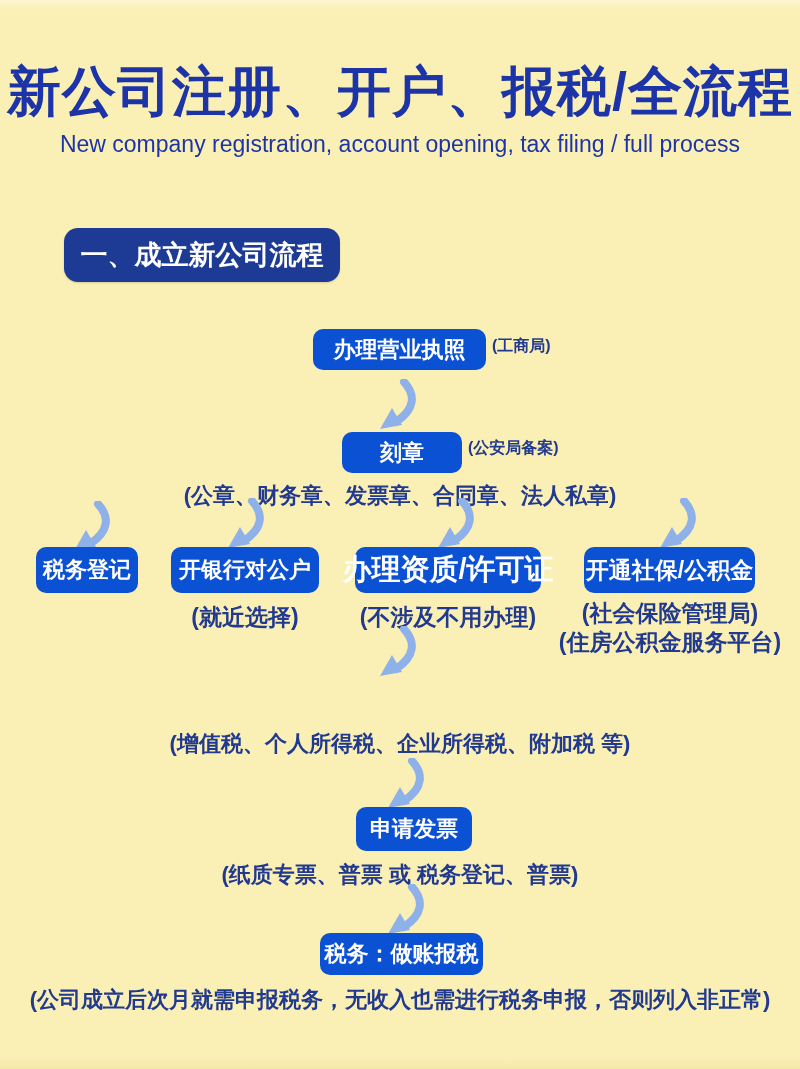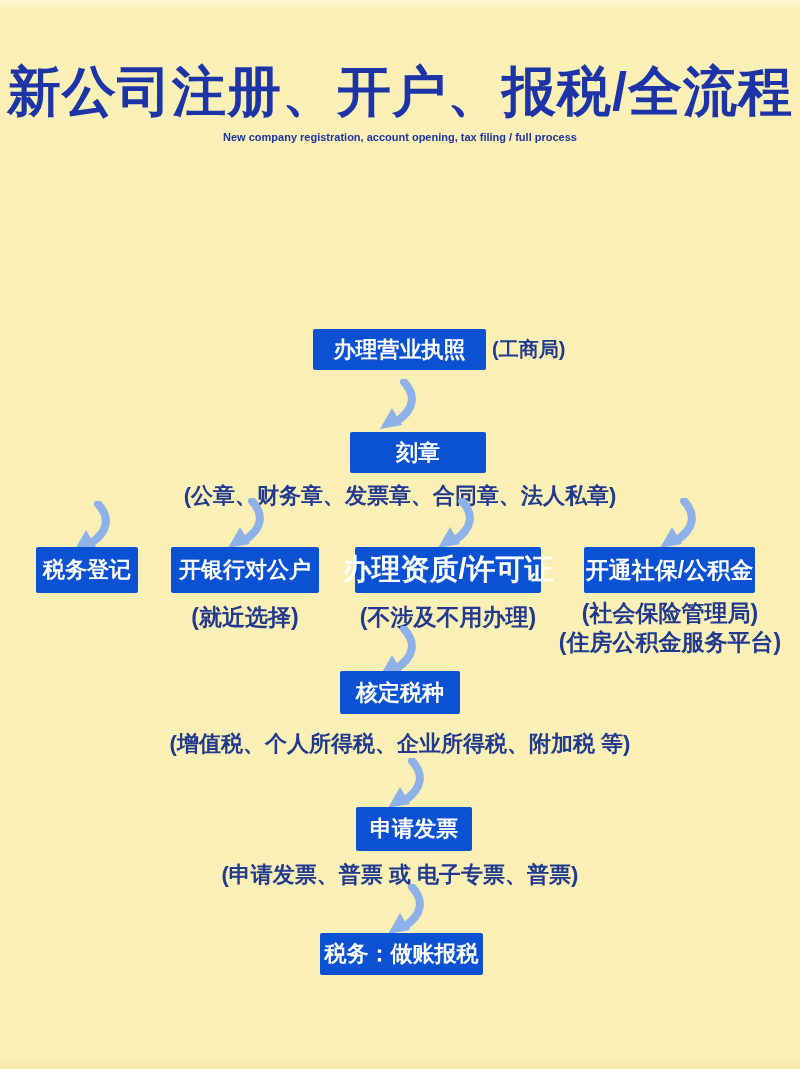--- a/index.html
+++ b/index.html
@@ -11,46 +11,46 @@
     font-family:"Liberation Sans","DejaVu Sans",sans-serif;
     overflow:hidden;
   }
   .title {
     position:absolute; top:56px; left:0; width:100%; text-align:center;
     font-size:54px; font-weight:900; color:#1c34a8; letter-spacing:1px;
     white-space:nowrap;
   }
   .subtitle {
     position:absolute; top:131px; left:0; width:100%; text-align:center;
-    font-size:11px; font-weight:700; color:#1c34a8;
+    font-size:23px; font-weight:400; color:#1c34a8;
   }
   .section-header {
     position:absolute; left:64px; top:228px; width:276px; height:54px;
     background:#1d3a94; color:#ffffff; border-radius:14px;
     display:flex; align-items:center; justify-content:center;
     font-size:27px; font-weight:800; white-space:nowrap;
     box-shadow:0 1px 2px rgba(0,0,0,0.15);
   }
   .node {
     position:absolute; background:#0b51d4; color:#ffffff;
     display:flex; align-items:center; justify-content:center;
     font-weight:700; font-size:22px; white-space:nowrap;
-    border-radius:2px;
+    border-radius:10px;
   }
   .n1 { left:313px; top:329px; width:173px; height:41px; }
-  .n2 { left:342px; top:432px; width:136px; height:41px;margin-left:8px; }
+  .n2 { left:342px; top:432px; width:120px; height:41px; }
   .b1 { left:36px;  top:547px; width:102px; height:46px; }
   .b2 { left:171px; top:547px; width:148px; height:46px; }
   .b3 { left:355px; top:547px; width:186px; height:46px; font-size:29px; }
   .b4 { left:584px; top:547px; width:171px; height:46px; font-size:23px; }
   .n3 { left:340px; top:671px; width:120px; height:43px; }
   .n4 { left:356px; top:807px; width:116px; height:44px; }
   .n5 { left:320px; top:933px; width:163px; height:42px; }
   .note {
-    position:absolute; color:#21398f; font-weight:600; font-size:20px;
+    position:absolute; color:#21398f; font-weight:600; font-size:16px;
     white-space:nowrap;
   }
   .note-n1 { left:492px; top:336px; }
   .note-n2 { left:468px; top:438px; }
   .note-b2 { left:171px; top:602px; width:148px; text-align:center; font-size:23px; }
   .note-b3 { left:330px; top:602px; width:236px; text-align:center; font-size:23px; }
   .note-b4a { left:555px; top:598px; width:230px; text-align:center; font-size:23px; }
   .note-b4b { left:550px; top:627px; width:240px; text-align:center; font-size:23px; }
   .caption {
     position:absolute; left:0; width:100%; text-align:center;
@@ -71,32 +71,36 @@
   .a8 { left:374px; top:884px; }
 </style>
 </head>
 <body>
 
 <div class="page">
 
   <div class="title">新公司注册、开户、报税/全流程</div>
   <div class="subtitle">New company registration, account opening, tax filing / full process</div>
 
+  <div class="section-header">
+    <span>一、成立新公司流程</span>
+  </div>
 
   <div class="node n1">办理营业执照</div>
   <div class="note note-n1">(工商局)</div>
 
   <span class="arrow a1">
     <svg width="52" height="52" viewBox="0 0 52 52">
         <path d="M38 3 C50 16 49 30 30 43" fill="none" stroke="#8fb1ea" stroke-width="8" stroke-linecap="round"></path>
         <polygon points="14 50 36 46 26 29" fill="#8fb1ea"></polygon>
       </svg>
   </span>
 
   <div class="node n2">刻章</div>
+  <div class="note note-n2">(公安局备案)</div>
   <div class="caption cap-seals">(公章、财务章、发票章、合同章、法人私章)</div>
 
   <span class="arrow a2">
     <svg width="52" height="52" viewBox="0 0 52 52">
         <path d="M38 3 C50 16 49 30 30 43" fill="none" stroke="#8fb1ea" stroke-width="8" stroke-linecap="round"></path>
         <polygon points="14 50 36 46 26 29" fill="#8fb1ea"></polygon>
       </svg>
   </span>
   <span class="arrow a3">
     <svg width="52" height="52" viewBox="0 0 52 52">
@@ -127,35 +131,35 @@
   <div class="note note-b4a">(社会保险管理局)</div>
   <div class="note note-b4b">(住房公积金服务平台)</div>
 
   <span class="arrow a6">
     <svg width="52" height="52" viewBox="0 0 52 52">
         <path d="M38 3 C50 16 49 30 30 43" fill="none" stroke="#8fb1ea" stroke-width="8" stroke-linecap="round"></path>
         <polygon points="14 50 36 46 26 29" fill="#8fb1ea"></polygon>
       </svg>
   </span>
 
-  <div class="node n3">核定税种</div>
   <div class="caption cap-taxtypes">(增值税、个人所得税、企业所得税、附加税 等)</div>
 
   <span class="arrow a7">
     <svg width="52" height="52" viewBox="0 0 52 52">
         <path d="M38 3 C50 16 49 30 30 43" fill="none" stroke="#8fb1ea" stroke-width="8" stroke-linecap="round"></path>
         <polygon points="14 50 36 46 26 29" fill="#8fb1ea"></polygon>
       </svg>
   </span>
 
   <div class="node n4">申请发票</div>
-  <div class="caption cap-invoice">(申请发票、普票 或 电子专票、普票)</div>
+  <div class="caption cap-invoice">(纸质专票、普票 或 税务登记、普票)</div>
 
   <span class="arrow a8">
     <svg width="52" height="52" viewBox="0 0 52 52">
         <path d="M38 3 C50 16 49 30 30 43" fill="none" stroke="#8fb1ea" stroke-width="8" stroke-linecap="round"></path>
         <polygon points="14 50 36 46 26 29" fill="#8fb1ea"></polygon>
       </svg>
   </span>
 
   <div class="node n5">税务：做账报税</div>
+  <div class="caption cap-final">(公司成立后次月就需申报税务，无收入也需进行税务申报，否则列入非正常)</div>
 
 </div>
 
 </body></html>

